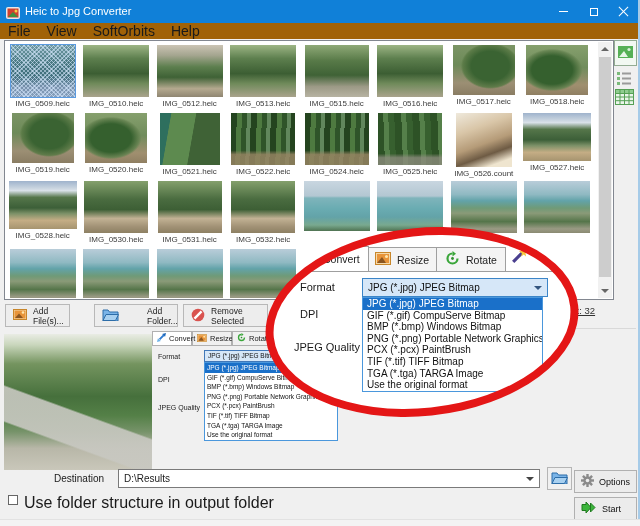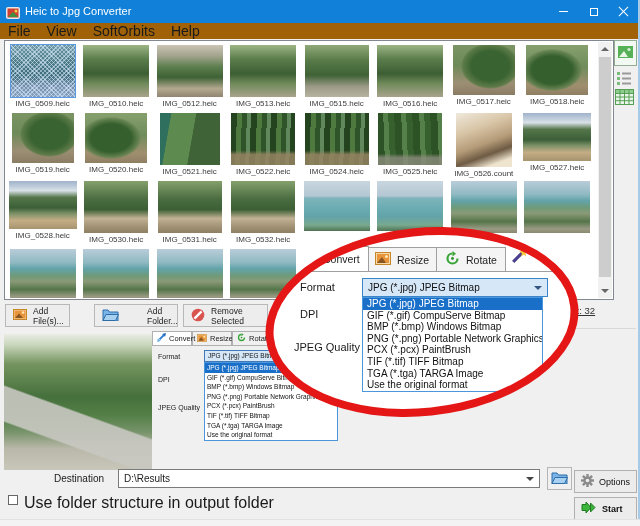--- a/index.html
+++ b/index.html
@@ -89,21 +89,21 @@
   .slist{position:absolute;left:204px;top:362px;width:134px;background:#fff;border:1px solid #4a97dc;box-sizing:border-box;z-index:2;}
   .slist .fmt-item{height:9.6px;line-height:9.6px;font-size:6.5px;padding:0 2px;white-space:nowrap;overflow:hidden;color:#111;}
   .slist .fmt-item:first-child{background:#1a70c9;color:#fff;}
   
   .dest-label{position:absolute;left:46px;top:473px;font-size:10px;padding-left:8px;}
   .dest-combo{position:absolute;left:118px;top:469px;width:422px;height:19px;background:#fff;border:1px solid #7a7a7a;box-sizing:border-box;font-size:10px;line-height:17px;padding:0 5px;white-space:nowrap;}
   .dest-combo .chev{position:absolute;right:5px;top:7px;width:0;height:0;border-left:4px solid transparent;border-right:4px solid transparent;border-top:4px solid #444;}
   .folder-btn{position:absolute;left:547px;top:467px;width:25px;height:23px;background:#f0f0f0;border:1px solid #b5b5b5;box-sizing:border-box;display:flex;align-items:center;justify-content:center;}
   .cmdbtn{position:absolute;left:574px;width:63px;height:23px;background:#ececec;border:1px solid #b0b0b0;box-sizing:border-box;display:flex;align-items:center;gap:5px;padding-left:6px;font-size:9px;color:#111;}
   #btn-options{top:470px;}
-  #btn-start{top:497px;font-weight:bold;}
+  #btn-start{top:497px;font-weight:normal;}
   .checkbox{position:absolute;left:8px;top:495px;width:10px;height:10px;background:#fff;border:1px solid #666;box-sizing:border-box;}
   .check-label{position:absolute;left:24px;top:494px;font-size:16px;}
   .bottom-strip{position:absolute;left:0;top:519px;width:640px;height:7px;background:#f3f3f3;border-top:1px solid #e2e2e2;box-sizing:border-box;}
   
   .callout-clip{position:absolute;left:272px;top:234px;width:300px;height:176px;border-radius:50%;overflow:hidden;background:#fff;z-index:5;transform:rotate(-6deg);}
   .callout-inner{position:absolute;left:-272px;top:-234px;width:640px;height:526px;transform:rotate(6deg);transform-origin:422px 322px;}
   .callout-ring{position:absolute;left:265px;top:228px;width:314px;height:188px;border-radius:50%;border:8px solid #e41616;box-sizing:border-box;transform:rotate(-6deg);z-index:6;pointer-events:none;}
   .otab{position:absolute;height:25px;display:flex;align-items:center;gap:6px;padding:0 8px;font-size:10.5px;color:#222;border:1px solid #9f9f9f;background:#f4f4f4;box-sizing:border-box;white-space:nowrap;}
   #otab-convert{left:294px;top:246px;height:26px;background:#fff;z-index:2;}
   #otab-resize{left:366px;top:247px;}

